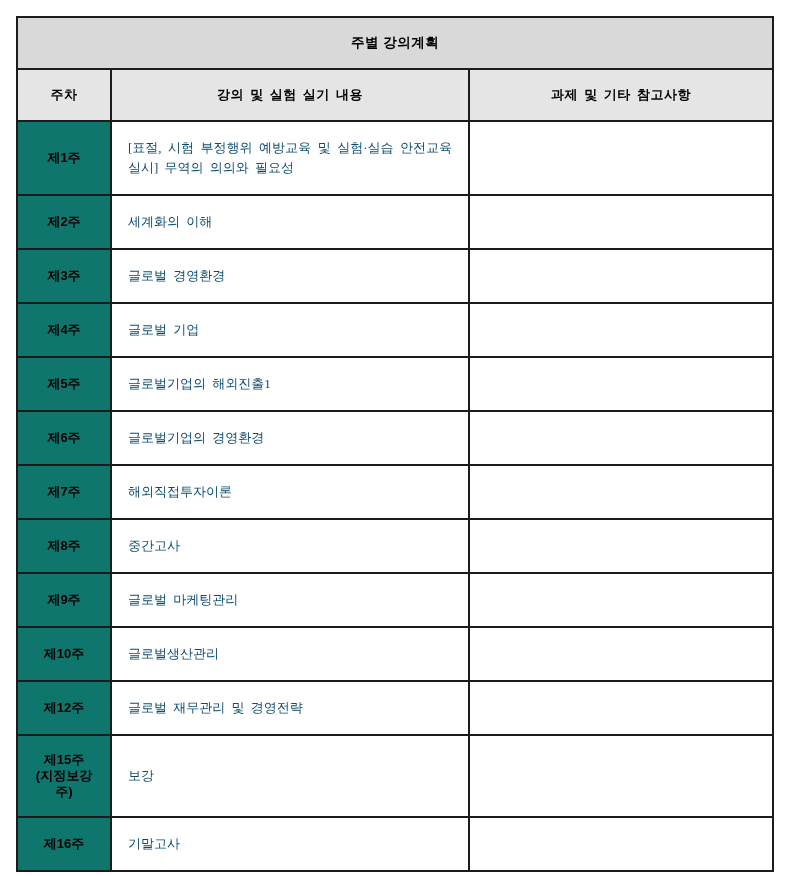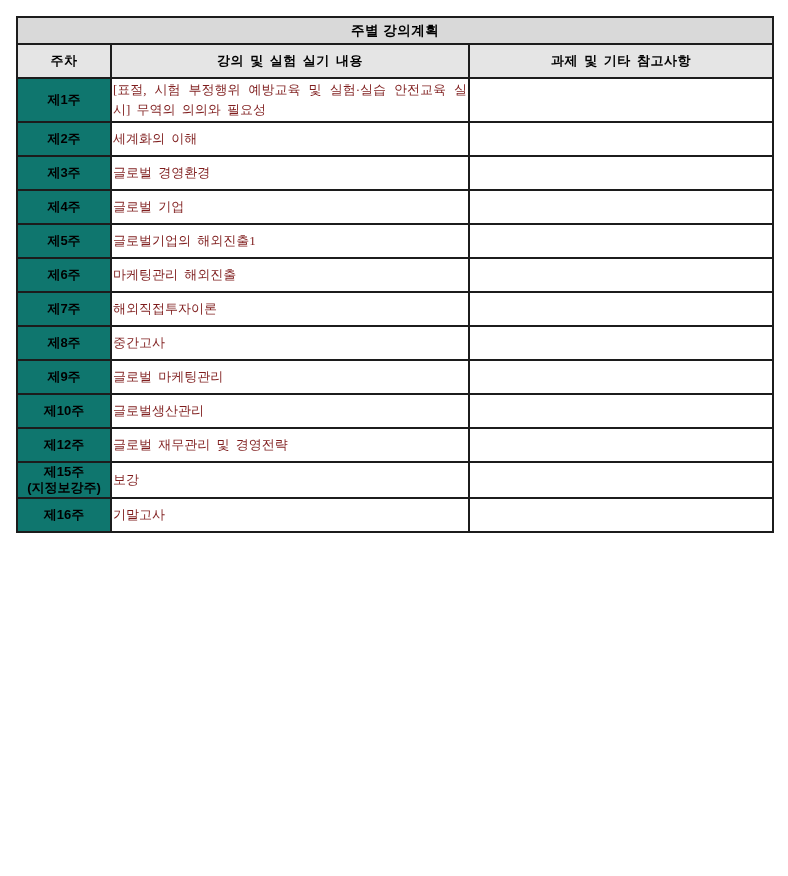--- a/index.html
+++ b/index.html
@@ -17,21 +17,21 @@
   }
   table.plan {
     border-collapse: collapse;
     table-layout: fixed;
     width: 756px;
     margin: 16px 0 0 16px;
   }
   table.plan th,
   table.plan td {
     border: 2px solid #1c1c1c;
-    padding: 1px;
+    padding: 16px;
     vertical-align: middle;
     box-sizing: border-box;
   }
   col.c-week  { width: 94px; }
   col.c-cont  { width: 358px; }
   col.c-note  { width: 304px; }
 
   .title-cell {
     height: 27px;
     background: #d9d9d9;
@@ -61,21 +61,21 @@
     font-weight: bold;
     font-size: 13px;
     color: #000000;
     white-space: pre-line;
     line-height: 16px;
   }
   td.content-cell {
     background: #ffffff;
     text-align: justify;
     font-size: 13px;
-    color: #7f1d1d;
+    color: #0c4a6e;
     padding: 4px 10px;
     line-height: 20px;
     word-spacing: 3px;
     border-radius: 12px;
   }
   td.note-cell {
     background: #ffffff;
   }
 </style>
 </head>
@@ -119,21 +119,21 @@
         <td class="content-cell">글로벌 기업</td>
         <td class="note-cell"></td>
       </tr>
       <tr>
         <td class="week-cell">제5주</td>
         <td class="content-cell">글로벌기업의 해외진출1</td>
         <td class="note-cell"></td>
       </tr>
       <tr>
         <td class="week-cell">제6주</td>
-        <td class="content-cell">마케팅관리 해외진출</td>
+        <td class="content-cell">글로벌기업의 경영환경</td>
         <td class="note-cell"></td>
       </tr>
       <tr>
         <td class="week-cell">제7주</td>
         <td class="content-cell">해외직접투자이론</td>
         <td class="note-cell"></td>
       </tr>
       <tr>
         <td class="week-cell">제8주</td>
         <td class="content-cell">중간고사</td>

